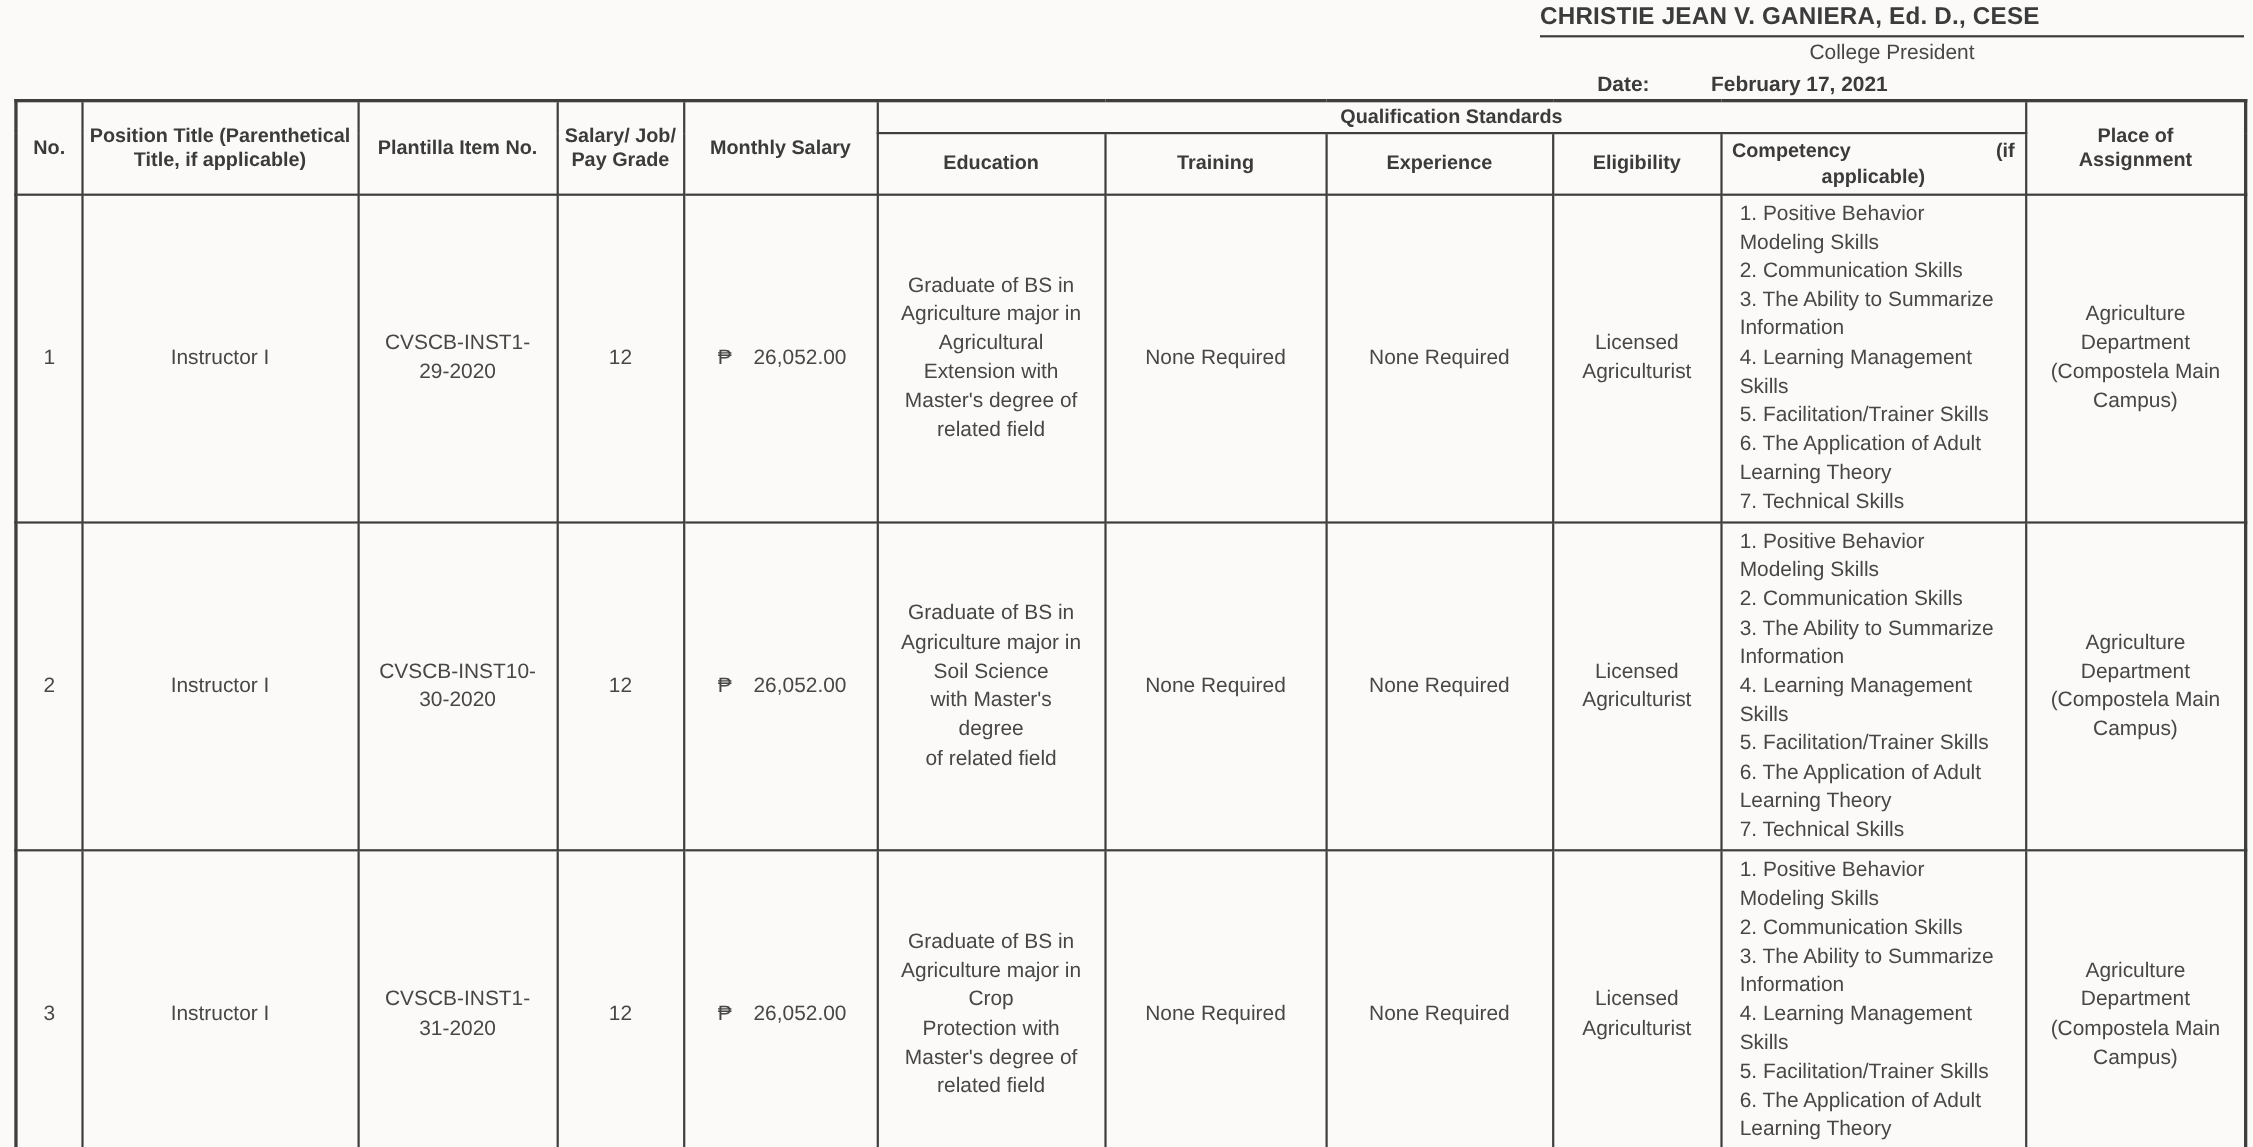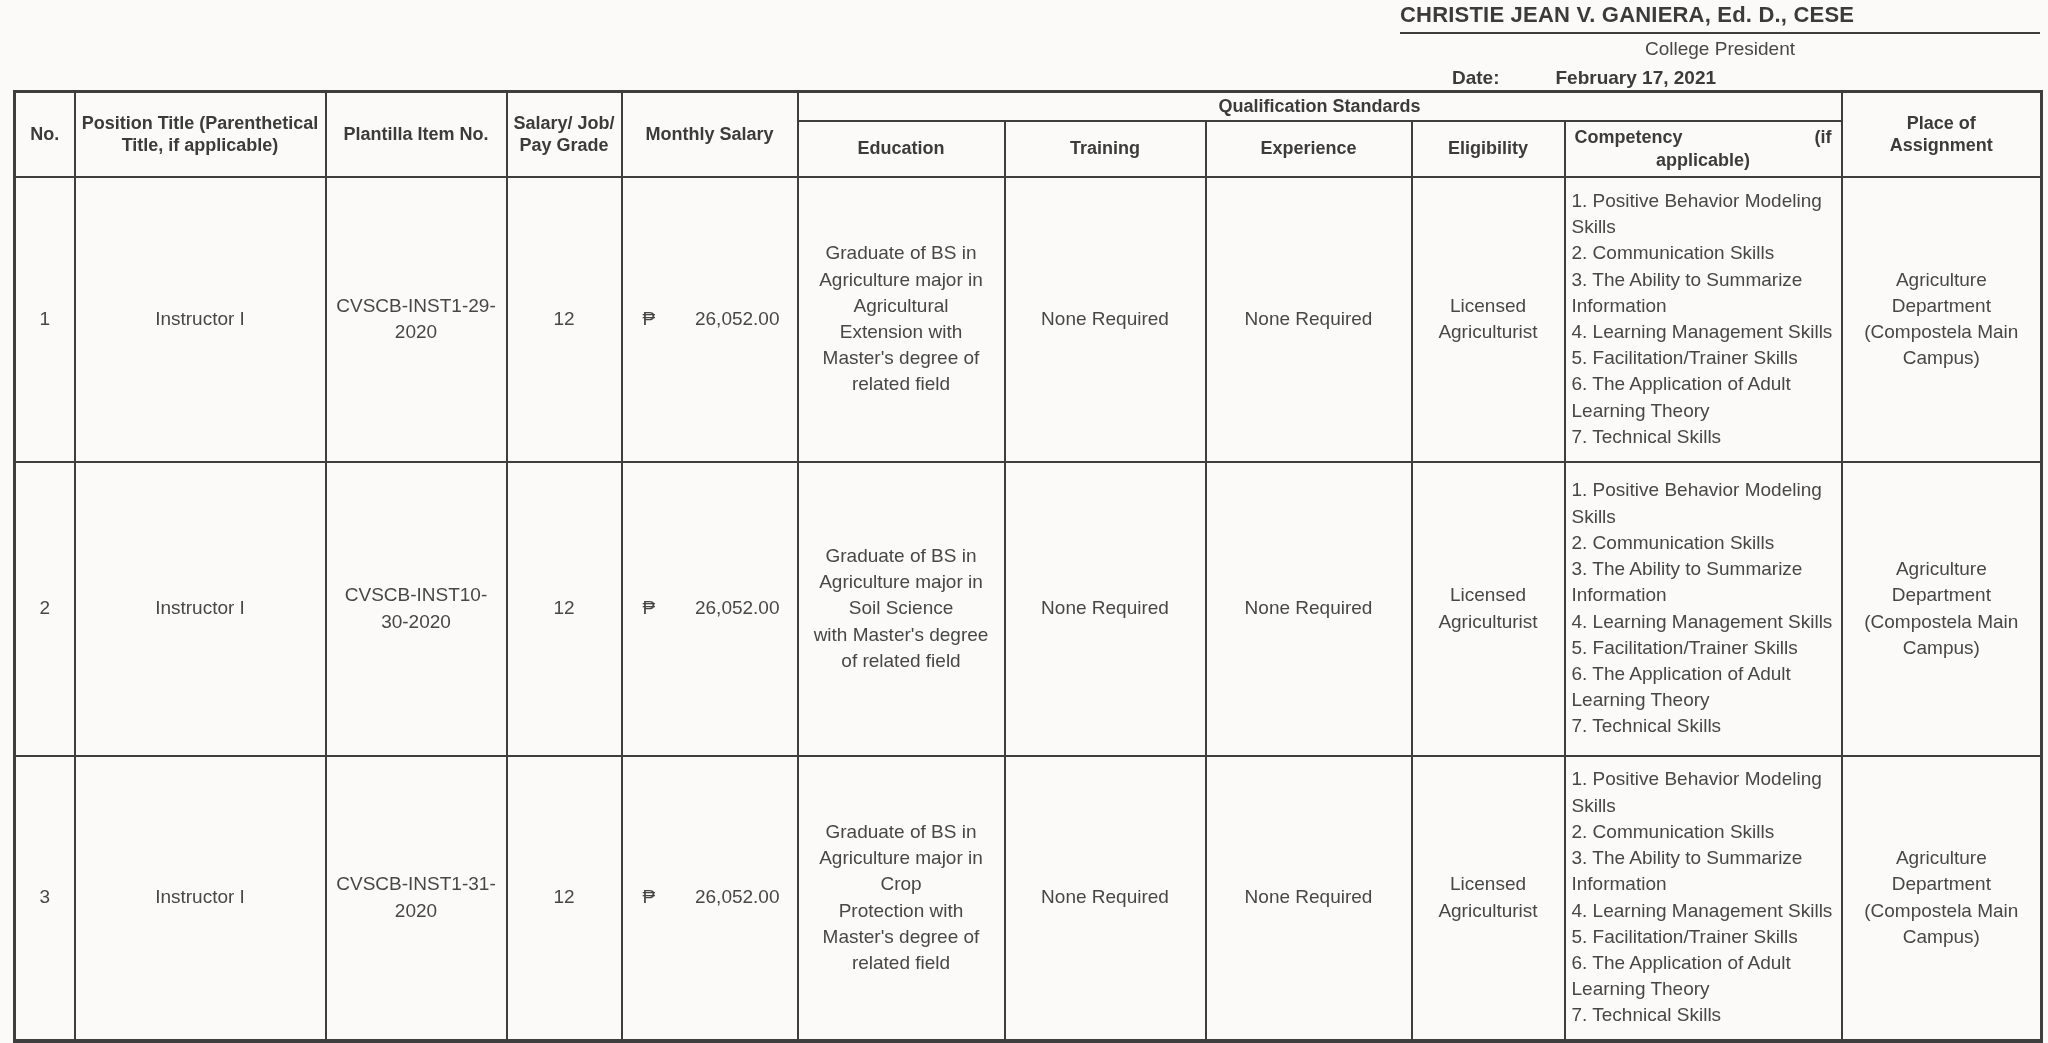--- a/index.html
+++ b/index.html
@@ -81,21 +81,21 @@
     color: #3b3b3b;
     text-align: center;
     vertical-align: middle;
     line-height: 1.25;
     padding: 2px 5px;
   }
   table.vacancy td {
     font-size: 19px;
     color: #474747;
     vertical-align: middle;
-    padding: 4px 6px;
+    padding: 4px 16px;
     line-height: 1.38;
   }
   .pre    { white-space: pre-line; }
   .center { text-align: center; }
 
   td.competency-cell {
     font-size: 18px;
     line-height: 21px;
     text-align: left;
     padding: 6px 6px;

